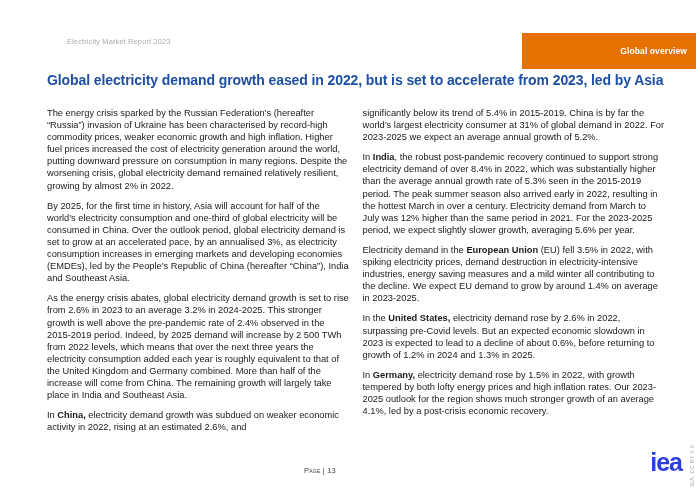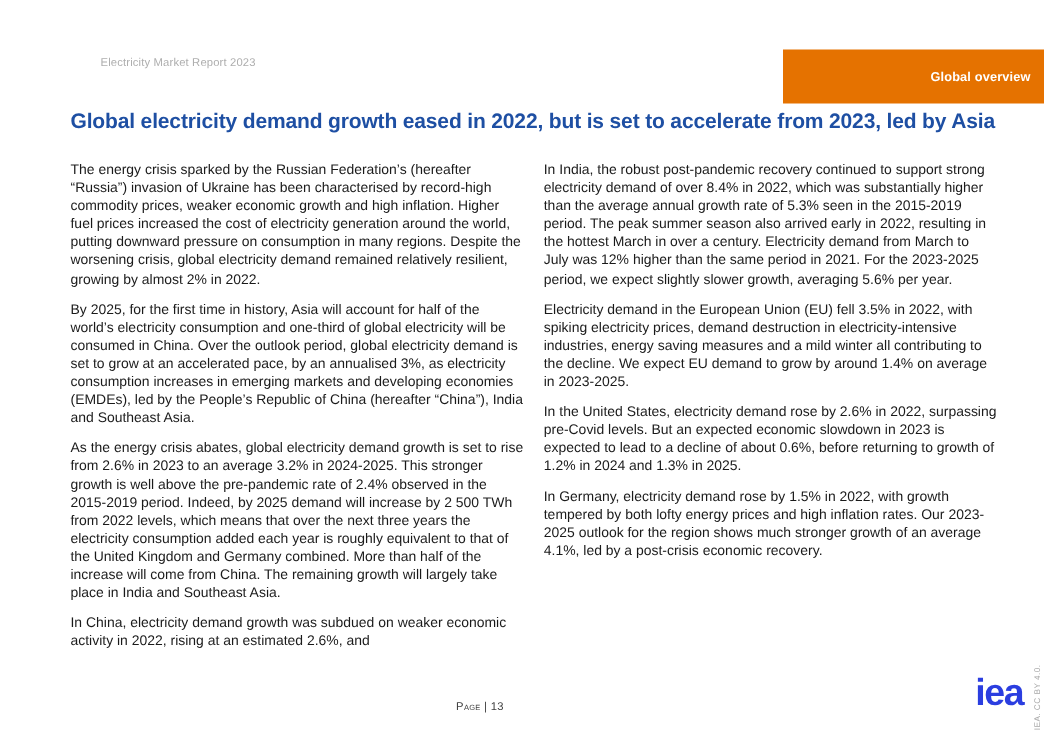--- a/index.html
+++ b/index.html
@@ -28,21 +28,21 @@
   .columns{
     position:absolute;left:47px;top:91px;width:618px;
     display:flex;gap:13px;margin-top:16px;
   }
   .col{flex:1 1 0;min-width:0;}
   .para{
     margin:0 0 8px 0;
     font-size:9.3px;line-height:12.1px;color:#1a1a1a;
     text-align:left;
   }
-  .para b{font-weight:normal;}
+  .para b{font-weight:bold;}
   .footer-page{
     position:absolute;left:0;right:60px;top:466px;text-align:center;
     font-size:7.5px;color:#3f3f3f;font-variant:small-caps;letter-spacing:.2px;
   }
   .iea-logo{
     position:absolute;right:18px;top:450px;
     color:var(--logo-blue,#2B3EE0);
     font-size:25px;font-weight:800;letter-spacing:-1px;line-height:1;
   }
   .side-note{
@@ -63,20 +63,21 @@
 <h1 class="page-title">Global electricity demand growth eased in 2022, but is set to accelerate from 2023, led by Asia</h1>
 
 <div class="columns">
   <div class="col">
       <p class="para">The energy crisis sparked by the Russian Federation’s (hereafter “Russia”) invasion of Ukraine has been characterised by record-high commodity prices, weaker economic growth and high inflation. Higher fuel prices increased the cost of electricity generation around the world, putting downward pressure on consumption in many regions. Despite the worsening crisis, global electricity demand remained relatively resilient, growing by almost 2% in 2022.</p>
       <p class="para">By 2025, for the first time in history, Asia will account for half of the world’s electricity consumption and one-third of global electricity will be consumed in China. Over the outlook period, global electricity demand is set to grow at an accelerated pace, by an annualised 3%, as electricity consumption increases in emerging markets and developing economies (EMDEs), led by the People’s Republic of China (hereafter “China”), India and Southeast Asia.</p>
       <p class="para">As the energy crisis abates, global electricity demand growth is set to rise from 2.6% in 2023 to an average 3.2% in 2024-2025. This stronger growth is well above the pre-pandemic rate of 2.4% observed in the 2015-2019 period. Indeed, by 2025 demand will increase by 2 500 TWh from 2022 levels, which means that over the next three years the electricity consumption added each year is roughly equivalent to that of the United Kingdom and Germany combined. More than half of the increase will come from China. The remaining growth will largely take place in India and Southeast Asia.</p>
       <p class="para">In <b>China,</b> electricity demand growth was subdued on weaker economic activity in 2022, rising at an estimated 2.6%, and</p>
     </div>
   <div class="col">
+      <p class="para">significantly below its trend of 5.4% in 2015-2019. China is by far the world’s largest electricity consumer at 31% of global demand in 2022. For 2023-2025 we expect an average annual growth of 5.2%.</p>
       <p class="para">In <b>India</b>, the robust post-pandemic recovery continued to support strong electricity demand of over 8.4% in 2022, which was substantially higher than the average annual growth rate of 5.3% seen in the 2015-2019 period. The peak summer season also arrived early in 2022, resulting in the hottest March in over a century. Electricity demand from March to July was 12% higher than the same period in 2021. For the 2023-2025 period, we expect slightly slower growth, averaging 5.6% per year.</p>
       <p class="para">Electricity demand in the <b>European Union</b> (EU) fell 3.5% in 2022, with spiking electricity prices, demand destruction in electricity-intensive industries, energy saving measures and a mild winter all contributing to the decline. We expect EU demand to grow by around 1.4% on average in 2023-2025.</p>
       <p class="para">In the <b>United States,</b> electricity demand rose by 2.6% in 2022, surpassing pre-Covid levels. But an expected economic slowdown in 2023 is expected to lead to a decline of about 0.6%, before returning to growth of 1.2% in 2024 and 1.3% in 2025.</p>
       <p class="para">In <b>Germany,</b> electricity demand rose by 1.5% in 2022, with growth tempered by both lofty energy prices and high inflation rates. Our 2023-2025 outlook for the region shows much stronger growth of an average 4.1%, led by a post-crisis economic recovery.</p>
     </div>
 </div>
 
 <div class="footer-page">Page | 13</div>
 
 <div class="iea-logo">iea</div>

